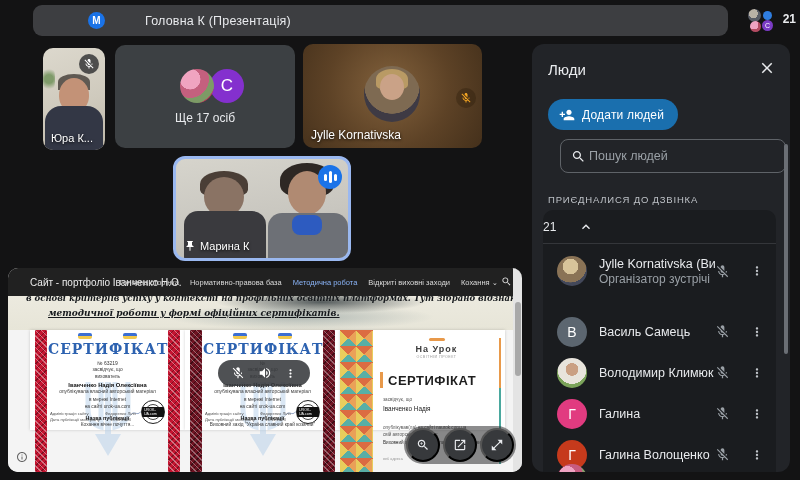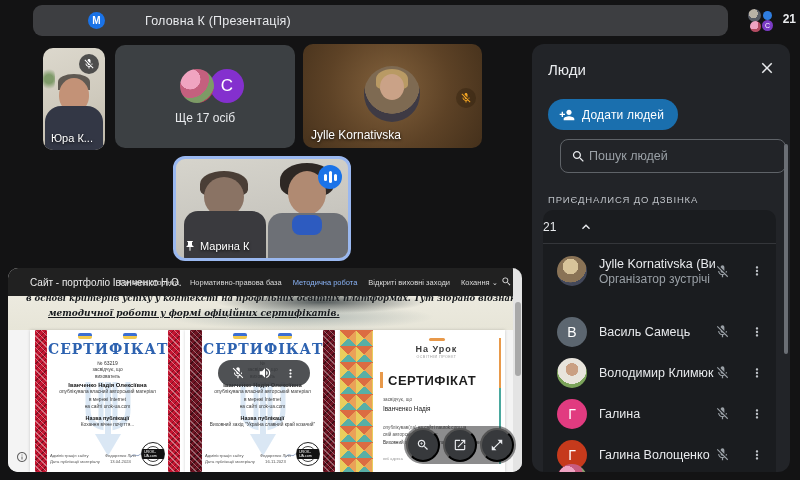--- a/index.html
+++ b/index.html
@@ -95,21 +95,21 @@
   .site-search { position:absolute; right:10px; top:8px; width:11px; height:11px; color:#e3e3e3; }
   .watercolor { position:absolute; left:0; top:28px; width:505px; height:34px;
         background:
           radial-gradient(ellipse 150px 16px at 62% 18%, rgba(35,45,50,.75), rgba(35,45,50,0) 70%),
           radial-gradient(ellipse 190px 18px at 58% 62%, rgba(110,130,135,.45), rgba(110,130,135,0) 70%),
           linear-gradient(#eceadf,#e7e5d8);
         overflow:hidden; }
   .hand { font-family:"DejaVu Serif", serif; font-style:italic; font-weight:bold;
         color:#15181c; font-size:9px; white-space:nowrap; }
   .cert-zone { position:absolute; left:0; top:62px; width:505px; height:142px; background:#f4f4f4; }
-  .cert { position:absolute; top:0; height:142px; background:#fff; box-shadow:0 0 3px rgba(0,0,0,.18); }
+  .cert { position:absolute; top:0; height:100px; background:#fff; box-shadow:0 0 3px rgba(0,0,0,.18); }
   .stripe { position:absolute; top:0; width:12px; height:142px;
         background-image:
           repeating-linear-gradient(45deg, rgba(255,255,255,.4) 0 1px, transparent 1px 4px),
           repeating-linear-gradient(-45deg, rgba(0,0,0,.35) 0 1px, transparent 1px 4px),
           linear-gradient(#c51531,#c51531); }
   .stripe.dark { background-image:
           repeating-linear-gradient(45deg, rgba(255,255,255,.35) 0 1px, transparent 1px 4px),
           repeating-linear-gradient(-45deg, rgba(0,0,0,.45) 0 1px, transparent 1px 4px),
           linear-gradient(#6e1322,#6e1322); }
   .cert .inner { position:absolute; left:18px; right:18px; top:0; height:142px; text-align:center; }

